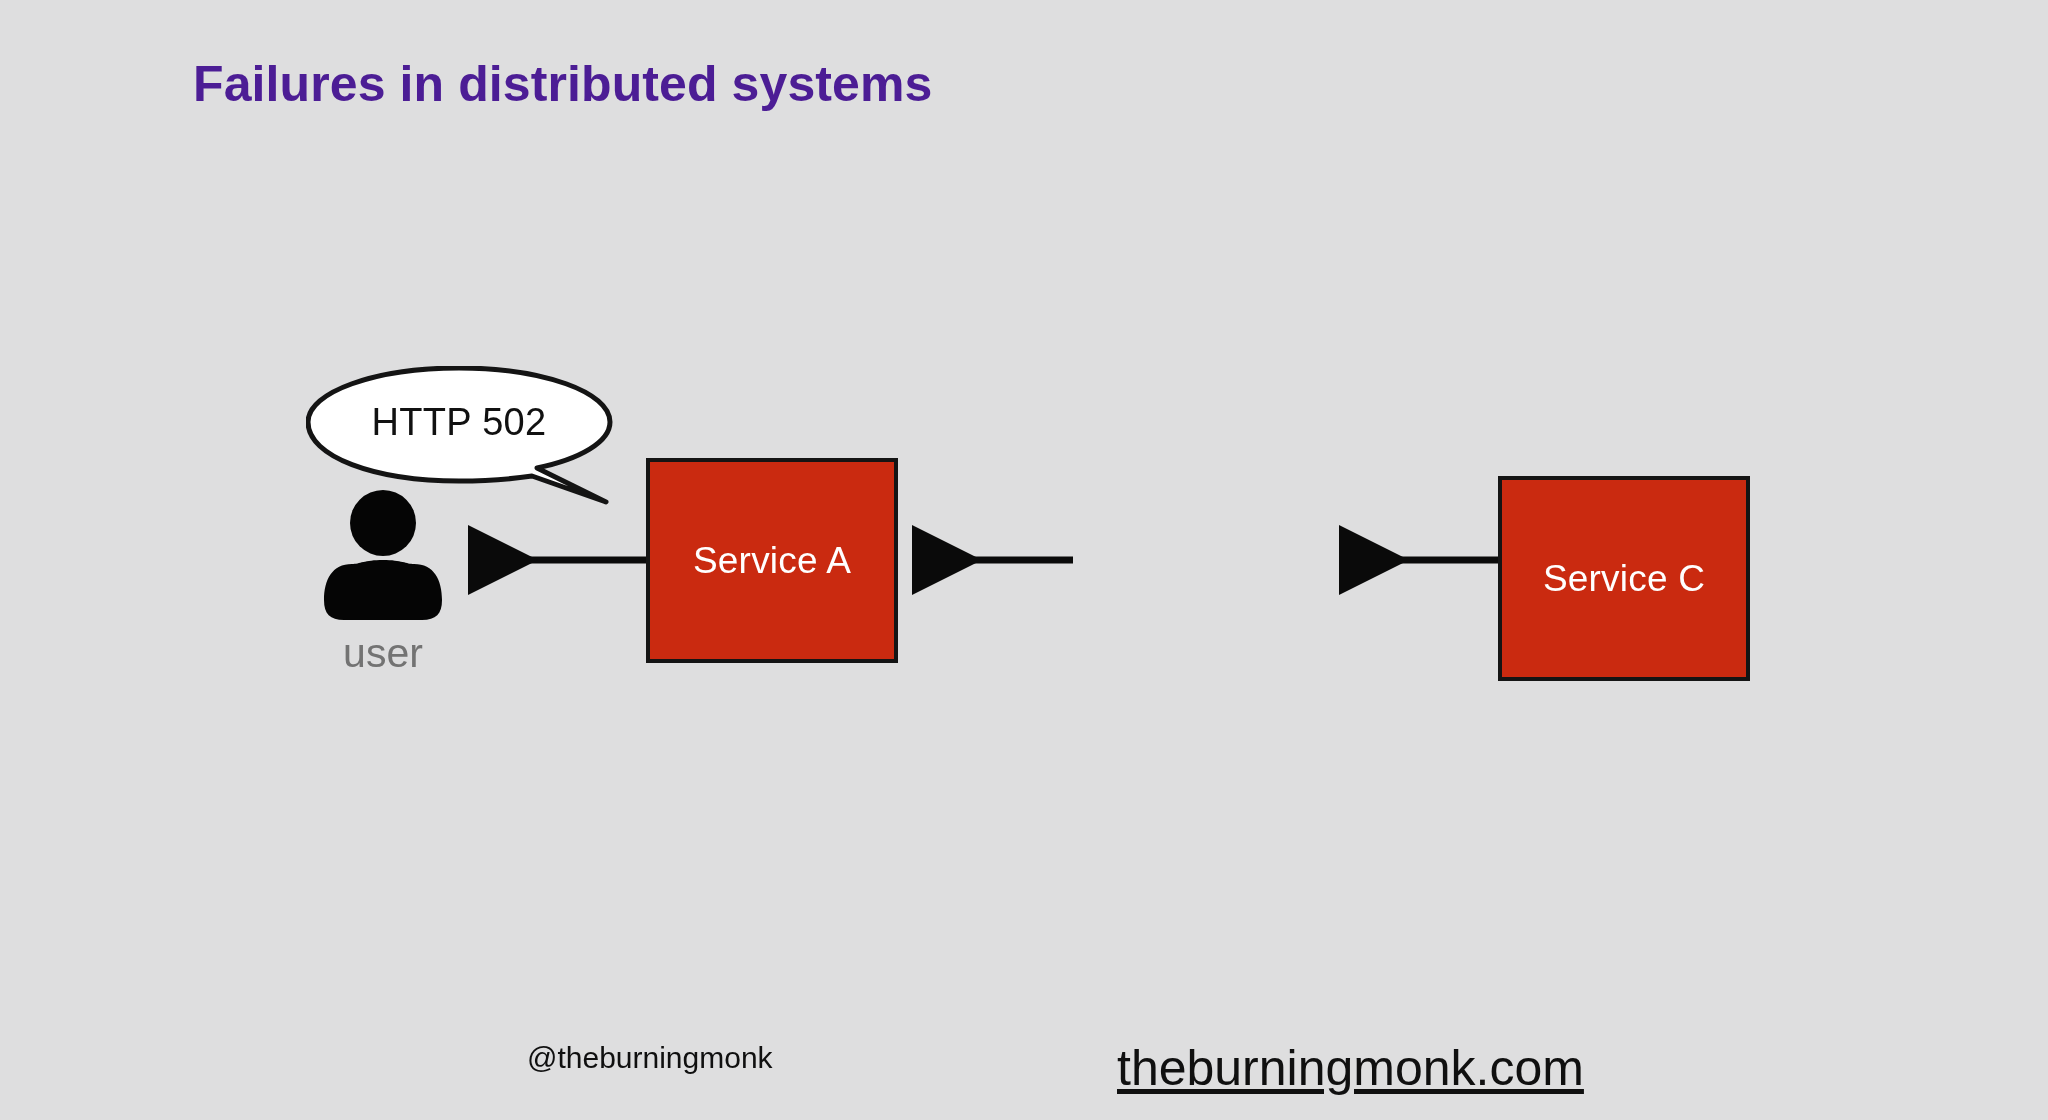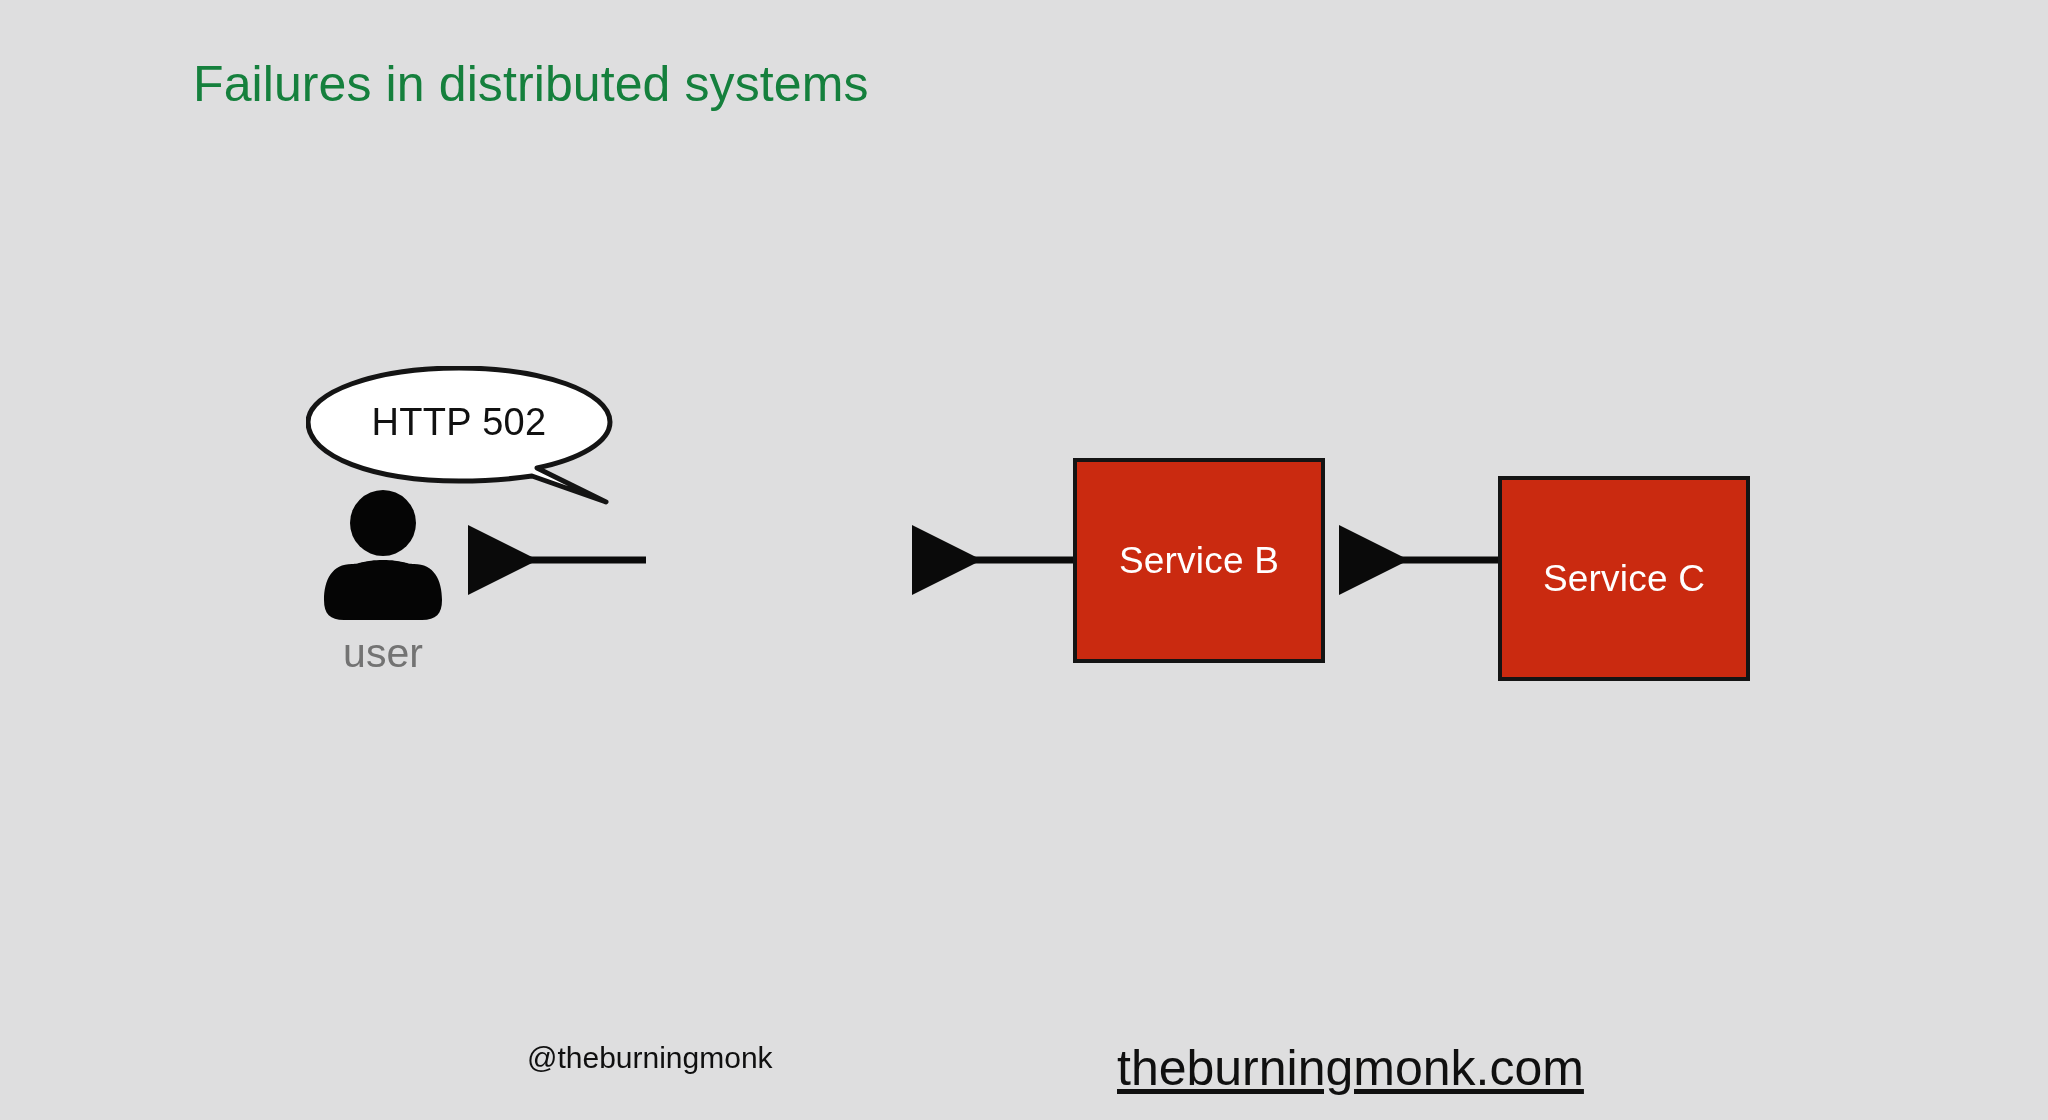--- a/index.html
+++ b/index.html
@@ -25,22 +25,22 @@
     background: #dededf;
   }
 
   
   #slide-title {
     position: absolute;
     left: 193px;
     top: 57px;
     font-size: 50px;
     line-height: 1.1;
-    color: #15803d;
-    font-weight: 400;
+    color: #4c1d95;
+    font-weight: 700;
     letter-spacing: 0.1px;
     white-space: nowrap;
   }
 
   
   #diagram-svg {
     position: absolute;
     left: 0;
     top: 0;
     width: 2048px;
@@ -189,24 +189,24 @@
                C 116 74, 124 90, 124 110
                C 124 124, 118 130, 104 130
                L 26 130
                C 12 130, 6 124, 6 110
                C 6 90, 14 74, 34 74
                C 42 74, 46 70, 65 70 Z" fill="#050505"></path>
     </svg>
     <div id="user-label">user</div>
   </div>
 
-
-  <div id="service-box-b" class="service-box">
-    <span class="service-box-label">Service B</span>
-  </div>
+  <div id="service-box-a" class="service-box">
+    <span class="service-box-label">Service A</span>
+  </div>
+
 
   <div id="service-box-c" class="service-box">
     <span class="service-box-label">Service C</span>
   </div>
 
   <div id="footer-handle">@theburningmonk</div>
 
   <div id="footer-site">theburningmonk.com</div>
 
 </div>

